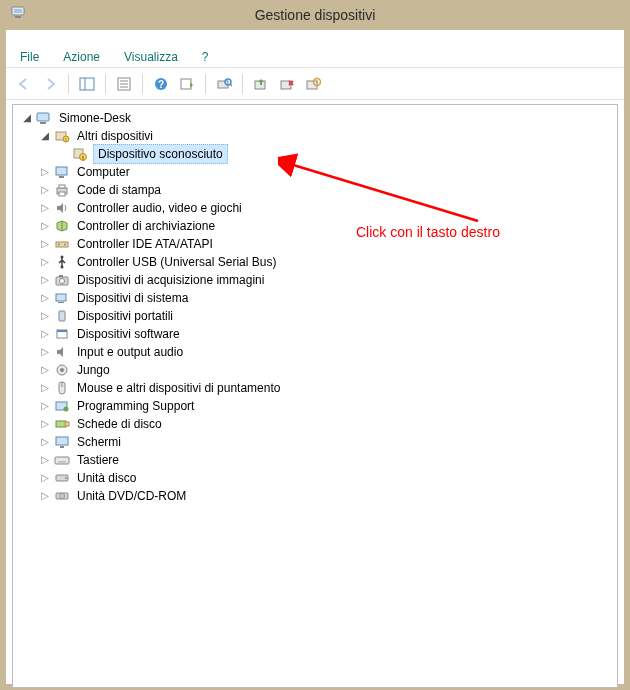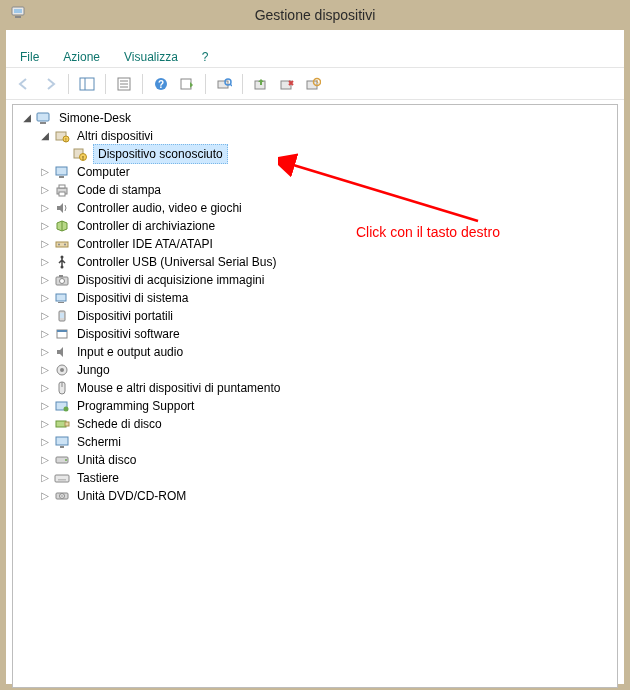--- a/index.html
+++ b/index.html
@@ -447,37 +447,37 @@
               <rect x="6" y="11" width="4" height="2" fill="#888"></rect>
             </svg>
           </span>
         <span class="label">Schermi</span>
       </div>
 
       <div class="tree-row indent-1">
         <span class="expander collapsed"></span>
         <span class="icon-slot">
             <svg width="16" height="14" viewBox="0 0 16 14">
-              <rect x="2" y="4" width="12" height="6" rx="1" fill="#d8d8d8" stroke="#888"></rect>
-              <circle cx="12" cy="7" r="1" fill="#6aa84f"></circle>
-            </svg>
-          </span>
-        <span class="label">Unità disco</span>
-      </div>
-
-      <div class="tree-row indent-1">
-        <span class="expander collapsed"></span>
-        <span class="icon-slot">
-            <svg width="16" height="14" viewBox="0 0 16 14">
               <rect x="1" y="4" width="14" height="7" rx="1" fill="#e8e8e8" stroke="#888"></rect>
               <line x1="3" y1="6" x2="3" y2="6" stroke="#888"></line>
               <rect x="4" y="8" width="8" height="1.5" fill="#bbb"></rect>
             </svg>
           </span>
         <span class="label">Tastiere</span>
+      </div>
+
+      <div class="tree-row indent-1">
+        <span class="expander collapsed"></span>
+        <span class="icon-slot">
+            <svg width="16" height="14" viewBox="0 0 16 14">
+              <rect x="2" y="4" width="12" height="6" rx="1" fill="#d8d8d8" stroke="#888"></rect>
+              <circle cx="12" cy="7" r="1" fill="#6aa84f"></circle>
+            </svg>
+          </span>
+        <span class="label">Unità disco</span>
       </div>
 
       <div class="tree-row indent-1">
         <span class="expander collapsed"></span>
         <span class="icon-slot">
             <svg width="16" height="14" viewBox="0 0 16 14">
               <rect x="2" y="4" width="12" height="6" rx="1" fill="#d8d8d8" stroke="#888"></rect>
               <circle cx="8" cy="7" r="2.5" fill="#e8e8e8" stroke="#888"></circle>
               <circle cx="8" cy="7" r="0.8" fill="#888"></circle>
             </svg>

